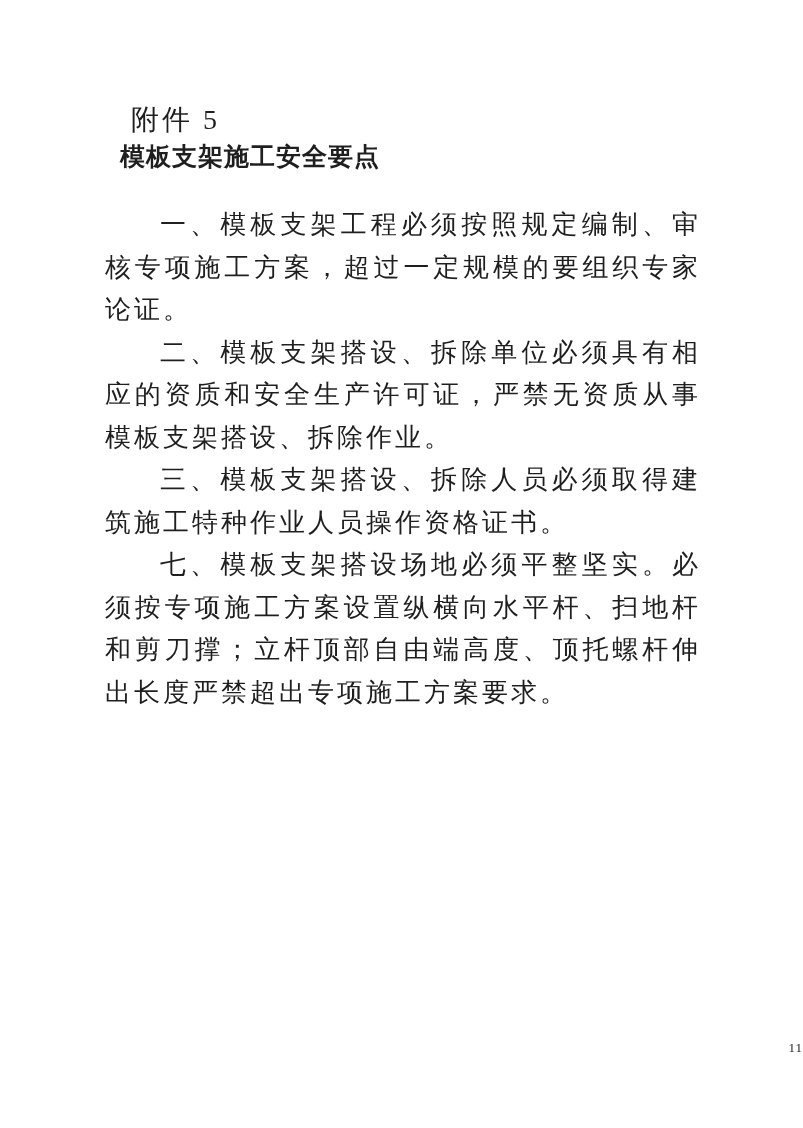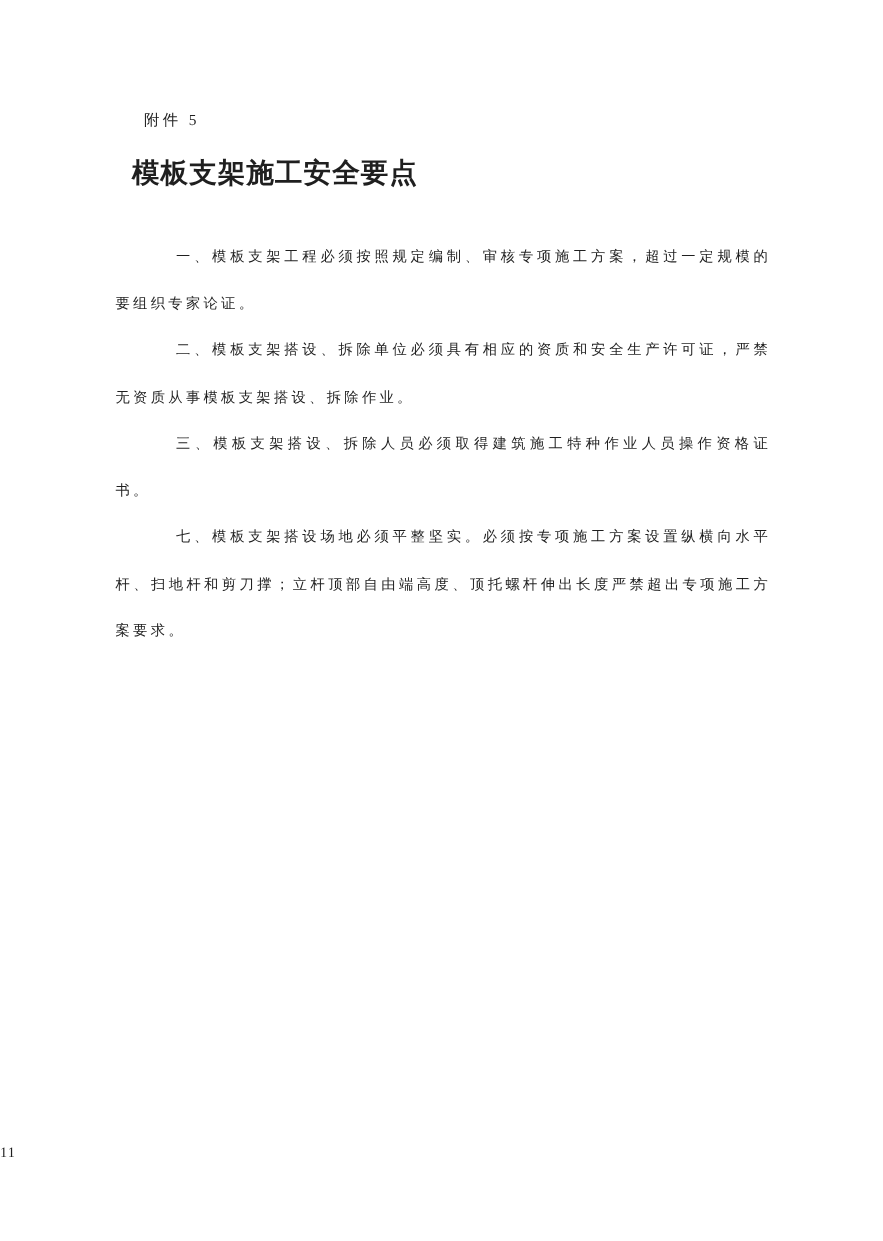--- a/index.html
+++ b/index.html
@@ -13,57 +13,57 @@
     height: 1128px;
     background: #ffffff;
     overflow: hidden;
     font-family: "Liberation Serif", "DejaVu Serif", serif;
     color: #1f1f1f;
   }
   .attachment-label {
     position: absolute;
     top: 101px;
     left: 131px;
-    font-size: 14px;
+    font-size: 28px;
     letter-spacing: 3px;
     white-space: pre;
   }
   .doc-title {
     position: absolute;
     top: 140px;
     left: 120px;
     width: 596px;
     margin: 0;
     font-size: 25px;
     font-weight: bold;
     letter-spacing: 1px;
   }
   .doc-body {
     position: absolute;
-    top: 212px;
+    top: 204px;
     left: 105px;
     width: 596px;
-    font-size: 13px;
+    font-size: 26px;
     line-height: 42.5px;
     letter-spacing: 3px;
     text-align: justify;
     text-justify: inter-character;
   }
   .doc-paragraph {
     margin: 0;
     padding: 0;
     text-indent: 55px;
     overflow-wrap: break-word;
   }
   .page-number {
     position: absolute;
     top: 1040px;
     left: 0;
     width: 100%;
-    text-align: left;
+    text-align: right;
     font-size: 13px;
     letter-spacing: 1px;
     font-family: "Liberation Serif", "DejaVu Serif", serif;
   }
 </style>
 </head>
 <body>
 
 <div class="doc-page">
 

